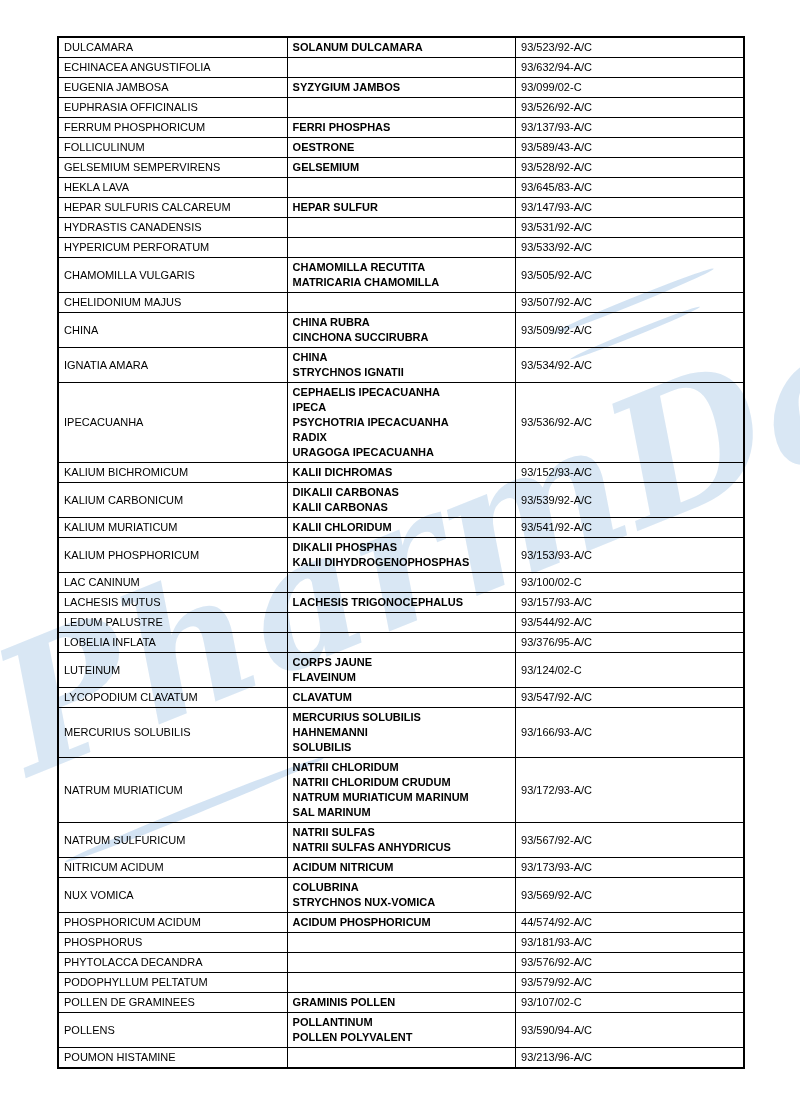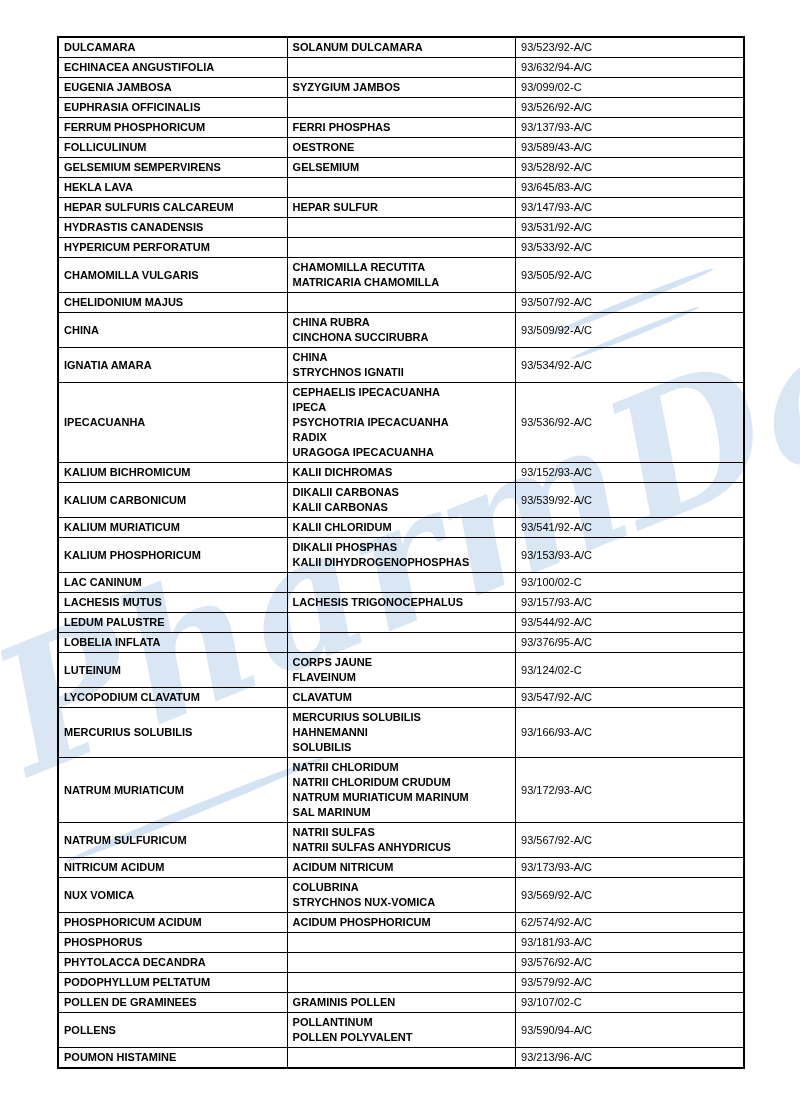--- a/index.html
+++ b/index.html
@@ -61,21 +61,21 @@
   }
   table.remedy-table td {
     border: 1.5px solid #000;
     font-size: 11px;
     line-height: 15px;
     padding: 2px 5px;
     vertical-align: middle;
     white-space: pre-line;
     overflow: hidden;
   }
-  td.c-name { font-weight: bold; }
+  td.c-name { font-weight: normal; }
   td.c-syn  { font-weight: bold; }
   td.c-code { font-weight: normal; margin-left: 38px; }
 </style>
 </head>
 <body>
 
 <div class="watermark-text">PharmData</div>
 <div class="swoosh swoosh-1"></div>
 <div class="swoosh swoosh-2"></div>
 <div class="swoosh swoosh-3"></div>
@@ -256,21 +256,21 @@
         </tr>
         <tr>
           <td class="c-name">NUX VOMICA</td>
           <td class="c-syn">COLUBRINA
 STRYCHNOS NUX-VOMICA</td>
           <td class="c-code">93/569/92-A/C</td>
         </tr>
         <tr>
           <td class="c-name">PHOSPHORICUM ACIDUM</td>
           <td class="c-syn">ACIDUM PHOSPHORICUM</td>
-          <td class="c-code">62/574/92-A/C</td>
+          <td class="c-code">44/574/92-A/C</td>
         </tr>
         <tr>
           <td class="c-name">PHOSPHORUS</td>
           <td class="c-syn"></td>
           <td class="c-code">93/181/93-A/C</td>
         </tr>
         <tr>
           <td class="c-name">PHYTOLACCA DECANDRA</td>
           <td class="c-syn"></td>
           <td class="c-code">93/576/92-A/C</td>

